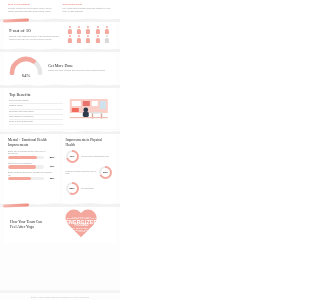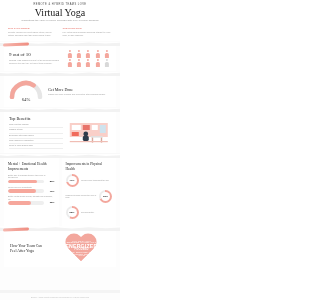--- a/index.html
+++ b/index.html
@@ -114,25 +114,20 @@
   .w-xl{font-size:5.2px;color:#ffffff;font-weight:bold;letter-spacing:.2px;}
 
   .footer{position:absolute;left:0;right:0;bottom:2px;text-align:center;font-size:1.7px;color:#b8b8b8;letter-spacing:.08px;}
   .footbar{position:absolute;left:0;right:0;bottom:7px;height:3px;background:#f4f4f4;}
 </style>
 </head>
 <body>
 
 <div class="page">
 
-  <div class="header">
-    <div class="eyebrow">REMOTE &amp; HYBRID TEAMS LOVE</div>
-    <div class="title">Virtual Yoga</div>
-    <div class="subtitle">Understand the value of online wellness with over 1 million sessions</div>
-  </div>
 
   <div class="intro">
     <div class="intro-col">
       <div class="intro-h">THE CHALLENGE</div>
       <div class="intro-b">Remote employees report higher stress, screen fatigue and back pain than office based teams.</div>
     </div>
     <div class="intro-col">
       <div class="intro-h">THE SOLUTION</div>
       <div class="intro-b">Live virtual yoga sessions delivered straight to every desk, on any schedule.</div>
     </div>

